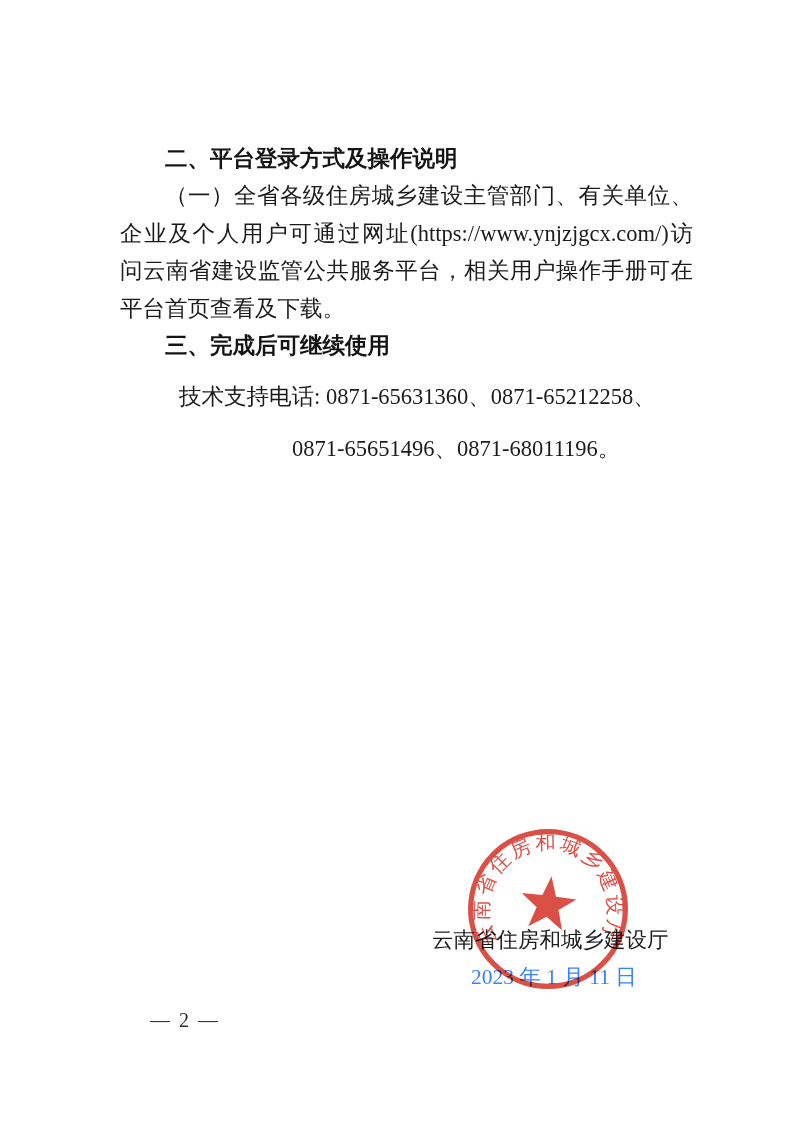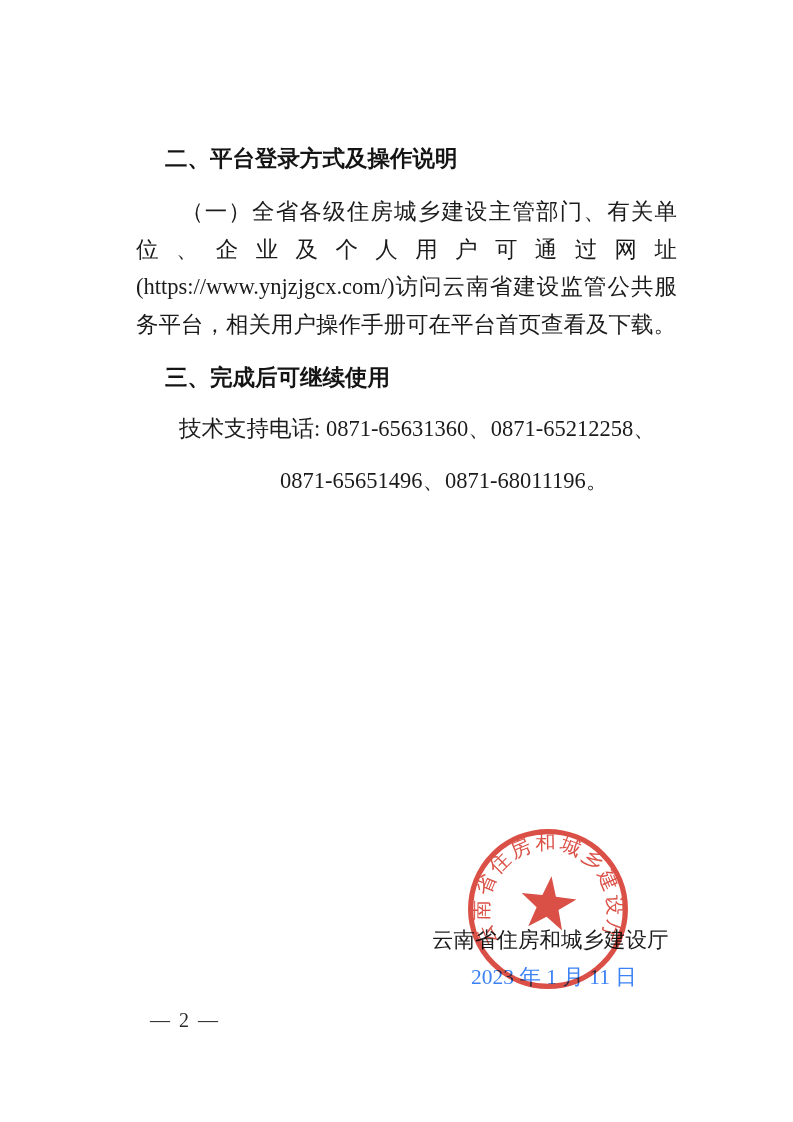--- a/index.html
+++ b/index.html
@@ -29,30 +29,30 @@
     font-family: "Liberation Sans", "DejaVu Sans", sans-serif;
     font-weight: 700;
     font-size: 22.5px;
     line-height: 37.4px;
     margin: 0;
     text-indent: 2em;
     text-align: left;
     color: #141414;
   }
   .body-paragraph {
-    margin: 16px;
+    margin: 0;
     text-indent: 2em;
   }
   .contact-line-1 {
     margin: 14px;
     text-indent: 2em;
     text-align: left;
   }
   .contact-line-2 {
-    margin: 0;
+    margin: 12px;
     padding-left: 160px;
     text-align: left;
   }
   .signature-org {
     position: absolute;
     left: 432px;
     top: 925px;
     font-size: 21.5px;
     line-height: 30px;
     white-space: nowrap;

